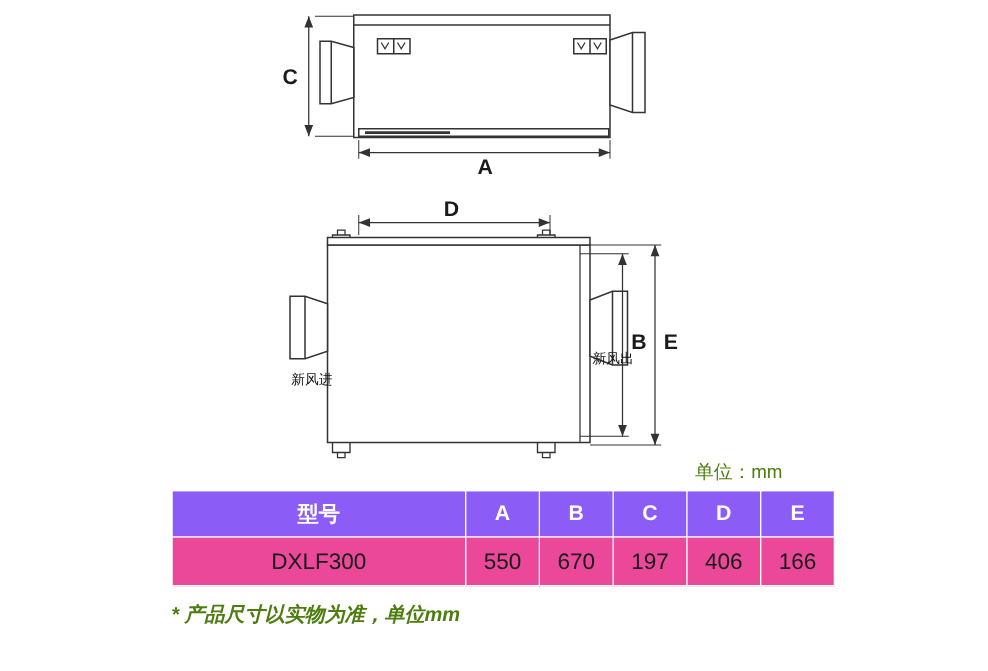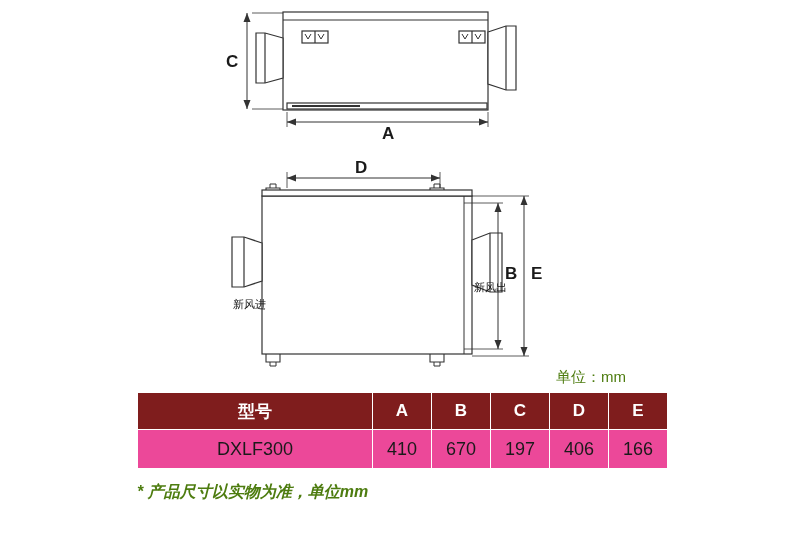--- a/index.html
+++ b/index.html
@@ -53,21 +53,21 @@
     top: 392px;
     border-collapse: collapse;
     font-family: "Liberation Sans", sans-serif;
   }
   .spec-table th, .spec-table td {
     border: 1px solid #ffffff;
     text-align: center;
     padding: 0;
   }
   .spec-table thead th {
-    background: #7f1d1d;
+    background: #8b5cf6;
     color: #ffffff;
     font-size: 17px;
     font-weight: bold;
     height: 36px;
   }
   .spec-table tbody td {
     background: #ec4899;
     color: #1a1a1a;
     font-size: 18px;
     height: 38px;
@@ -185,21 +185,21 @@
         <th class="col-dim">A</th>
         <th class="col-dim">B</th>
         <th class="col-dim">C</th>
         <th class="col-dim">D</th>
         <th class="col-dim">E</th>
       </tr>
     </thead>
     <tbody>
       <tr>
         <td class="col-model">DXLF300</td>
-        <td class="col-dim">410</td>
+        <td class="col-dim">550</td>
         <td class="col-dim">670</td>
         <td class="col-dim">197</td>
         <td class="col-dim">406</td>
         <td class="col-dim">166</td>
       </tr>
     </tbody>
   </table>
 
   <div class="footnote">* 产品尺寸以实物为准，单位mm</div>
 

